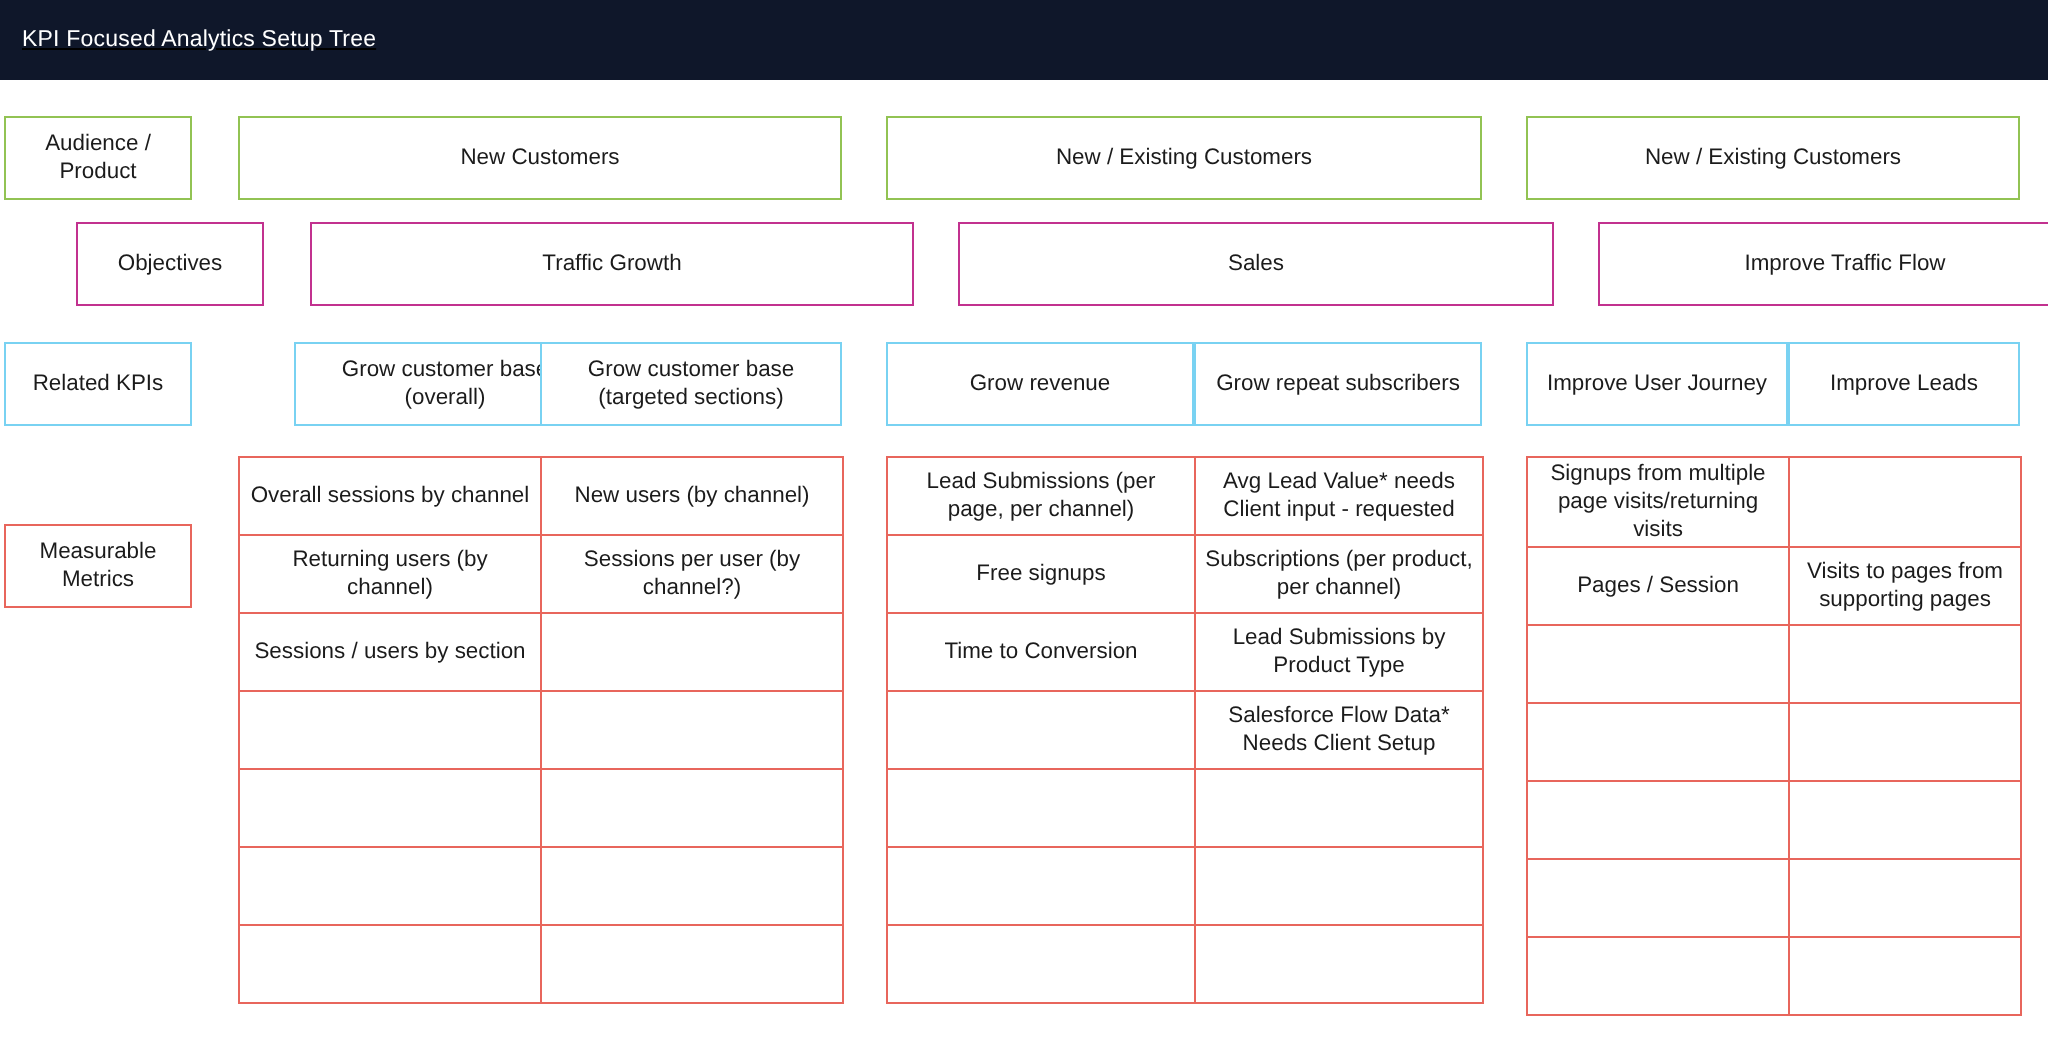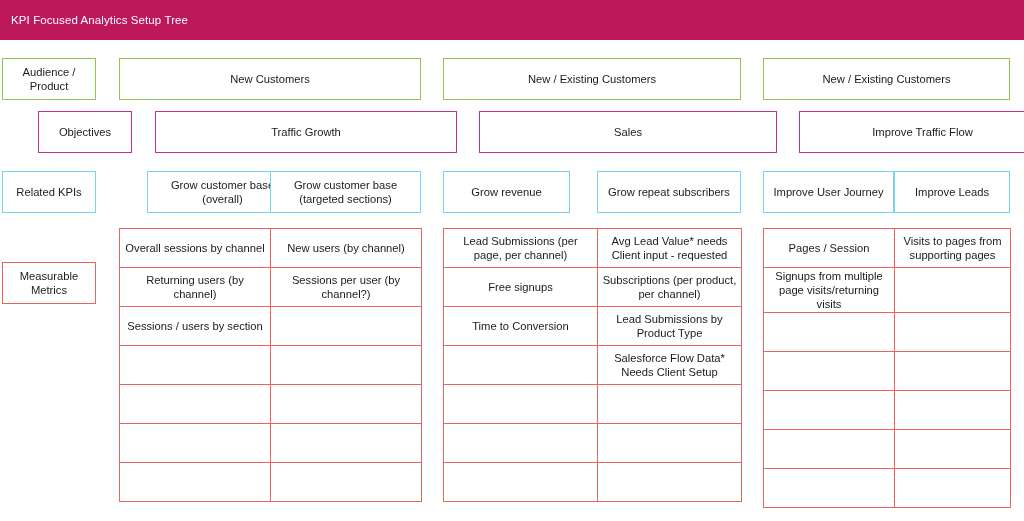--- a/index.html
+++ b/index.html
@@ -14,23 +14,24 @@
     overflow: hidden;
     position: relative;
   }
 
   
   .titlebar {
     position: absolute;
     left: 0; top: 0;
     width: 1024px;
     height: 40px;
-    background: #be185d;
+    background: #0f172a;
     display: flex;
     align-items: center;
+    text-decoration: underline;
   }
   .titlebar-text {
     color: #ffffff;
     font-size: 11.5px;
     padding-left: 11px;
     letter-spacing: 0.1px;
     white-space: nowrap;
   }
 
   
@@ -79,21 +80,21 @@
   .g2        { left: 443px; width: 298px; }
   .g3        { left: 763px; width: 247px; }
 
   .band-audience .box,
   .band-objectives .box,
   .band-kpis .box { top: 0; height: 42px; }
 
   
   .g1a { left: 119px; width: 151px; margin-left: 28px; }
   .g1b { left: 270px; width: 151px; }
-  .g2a { left: 443px; width: 127px; text-align: right; }
+  .g2a { left: 443px; width: 154px; text-align: right; }
   .g2b { left: 597px; width: 144px; }
   .g3a { left: 763px; width: 131px; }
   .g3b { left: 894px; width: 116px; }
 
   
   .metrics-label {
     position: absolute;
     top: 0;
     left: 2px;
     width: 94px;
@@ -236,28 +237,28 @@
           </tr>
           <tr>
             <td></td>
             <td></td>
           </tr>
         </tbody>
       </table>
     <table class="metrics m3">
         <tbody>
           <tr>
+            <td>Signups from multiple page visits/returning visits</td>
+            <td></td>
+          </tr>
+          <tr>
             <td>Pages / Session</td>
             <td>Visits to pages from supporting pages</td>
           </tr>
           <tr>
-            <td>Signups from multiple page visits/returning visits</td>
-            <td></td>
-          </tr>
-          <tr>
             <td></td>
             <td></td>
           </tr>
           <tr>
             <td></td>
             <td></td>
           </tr>
           <tr>
             <td></td>
             <td></td>

